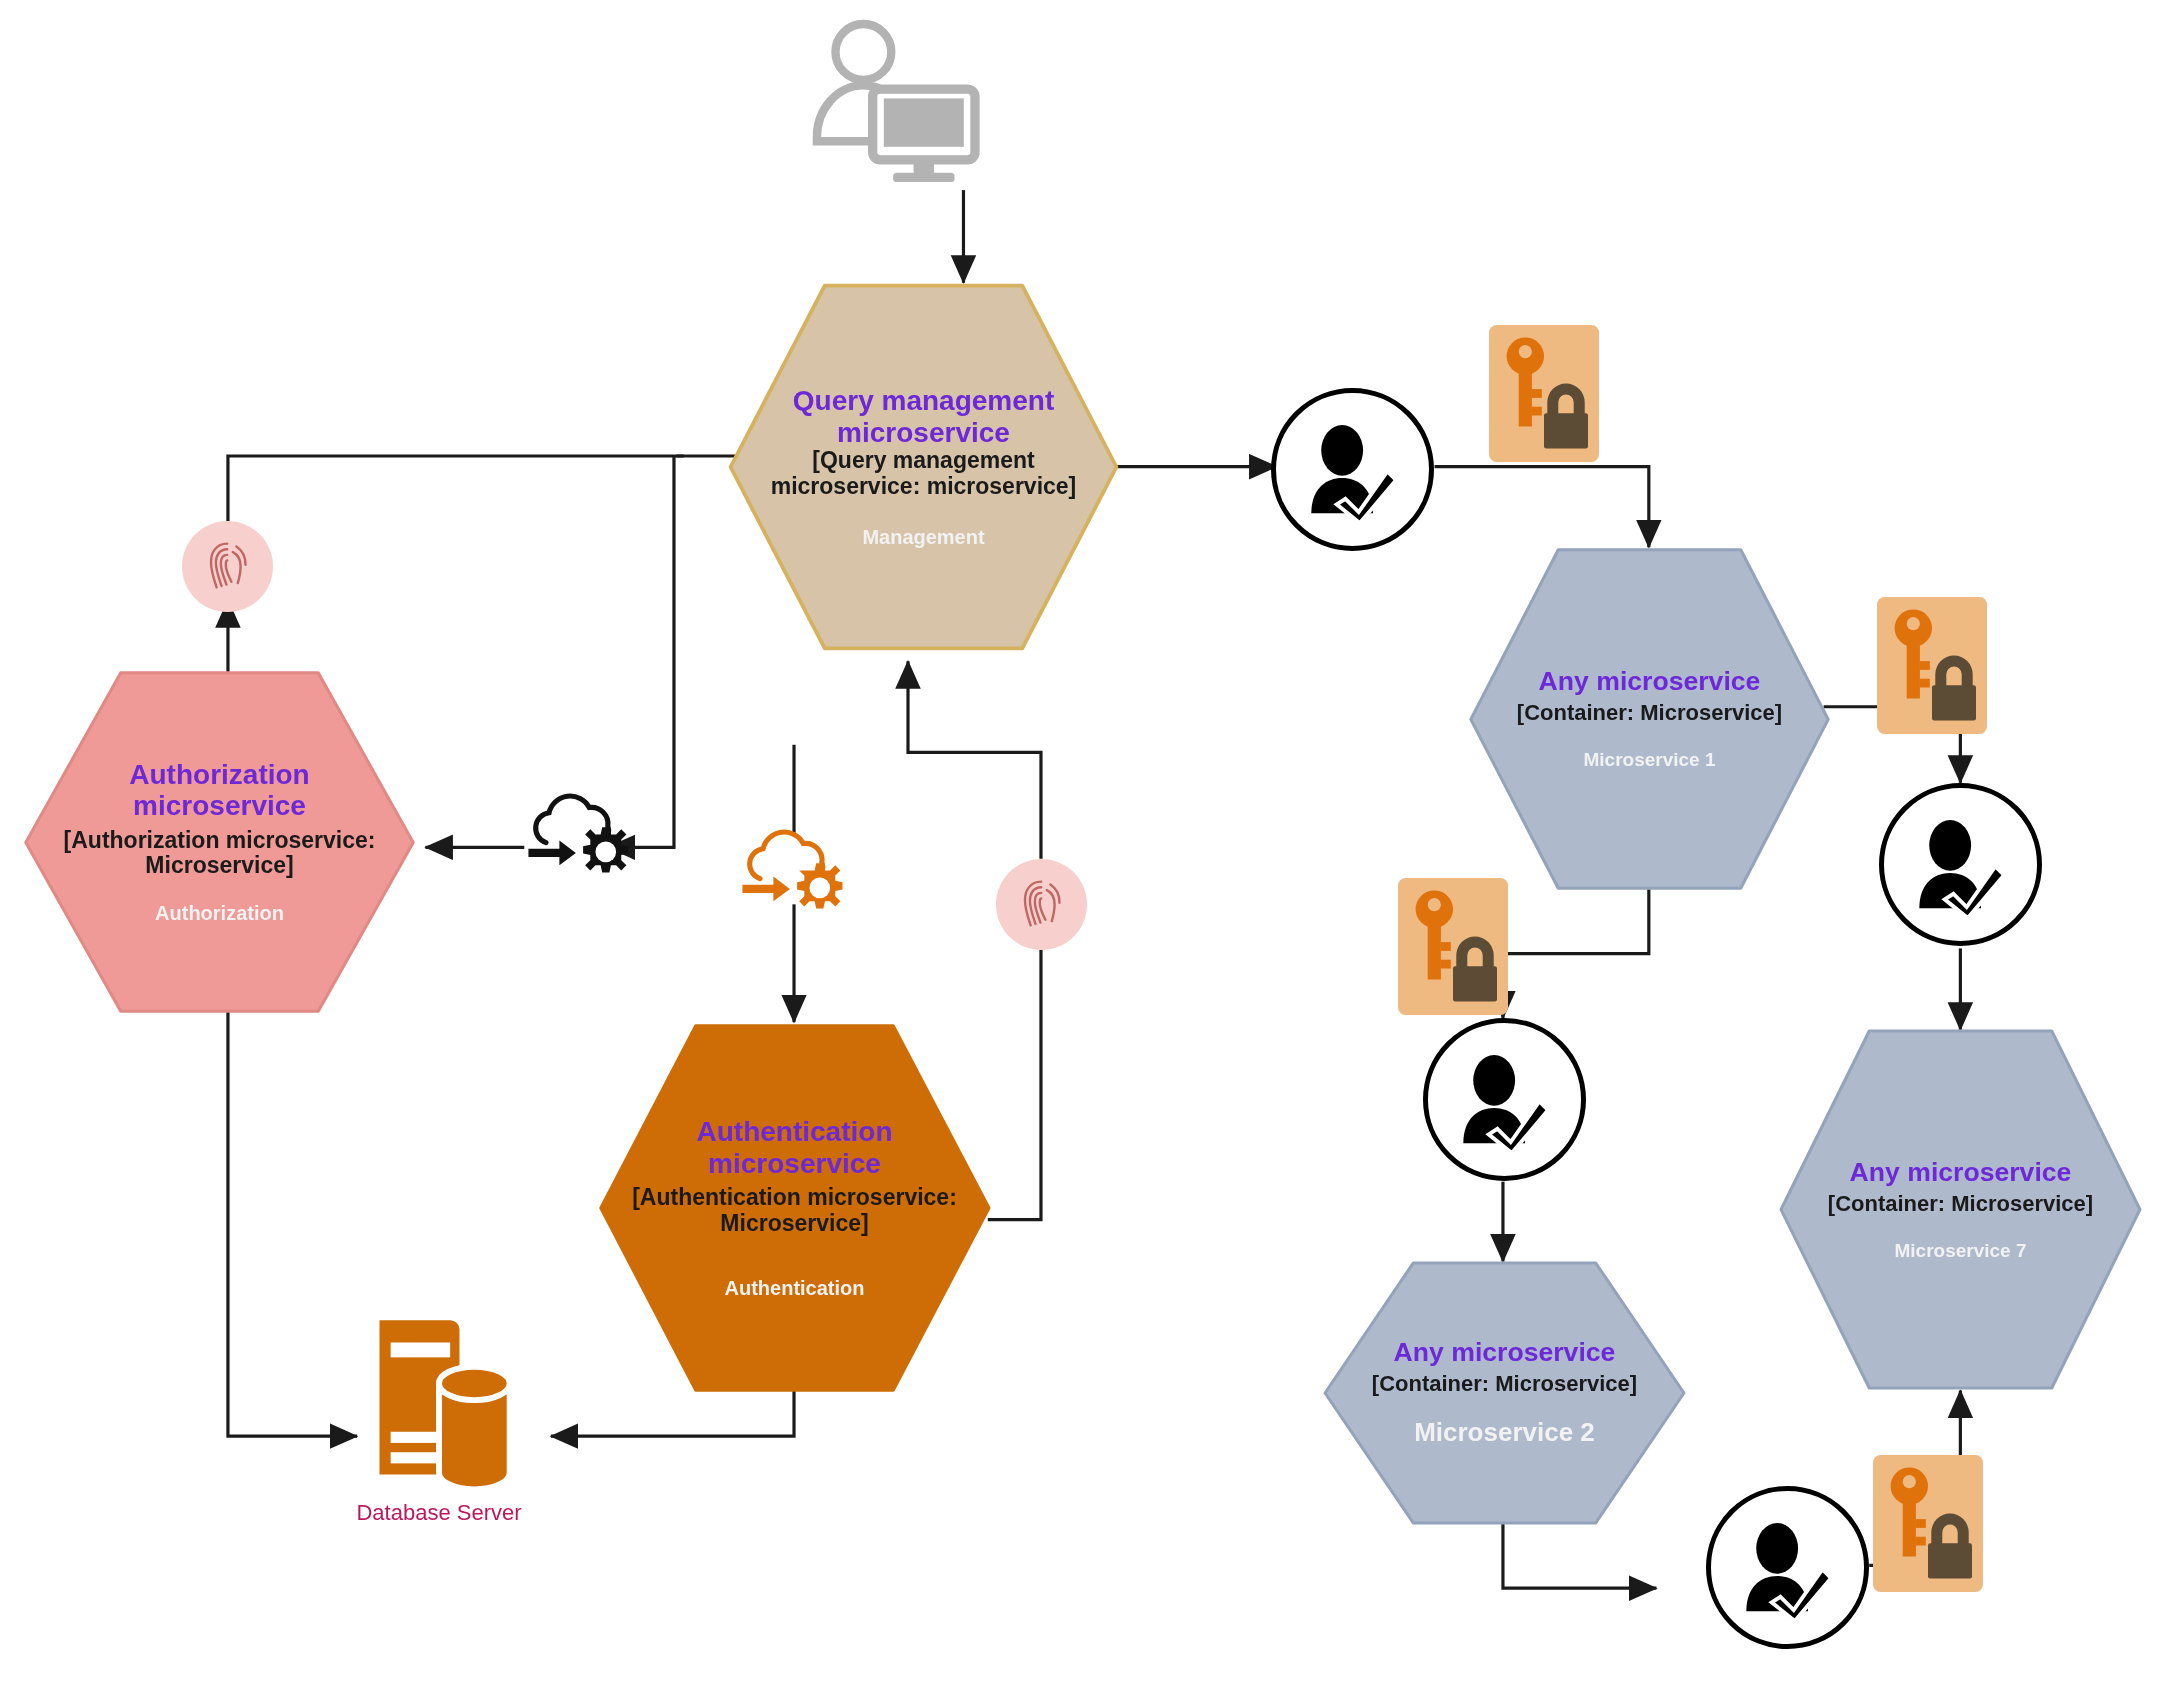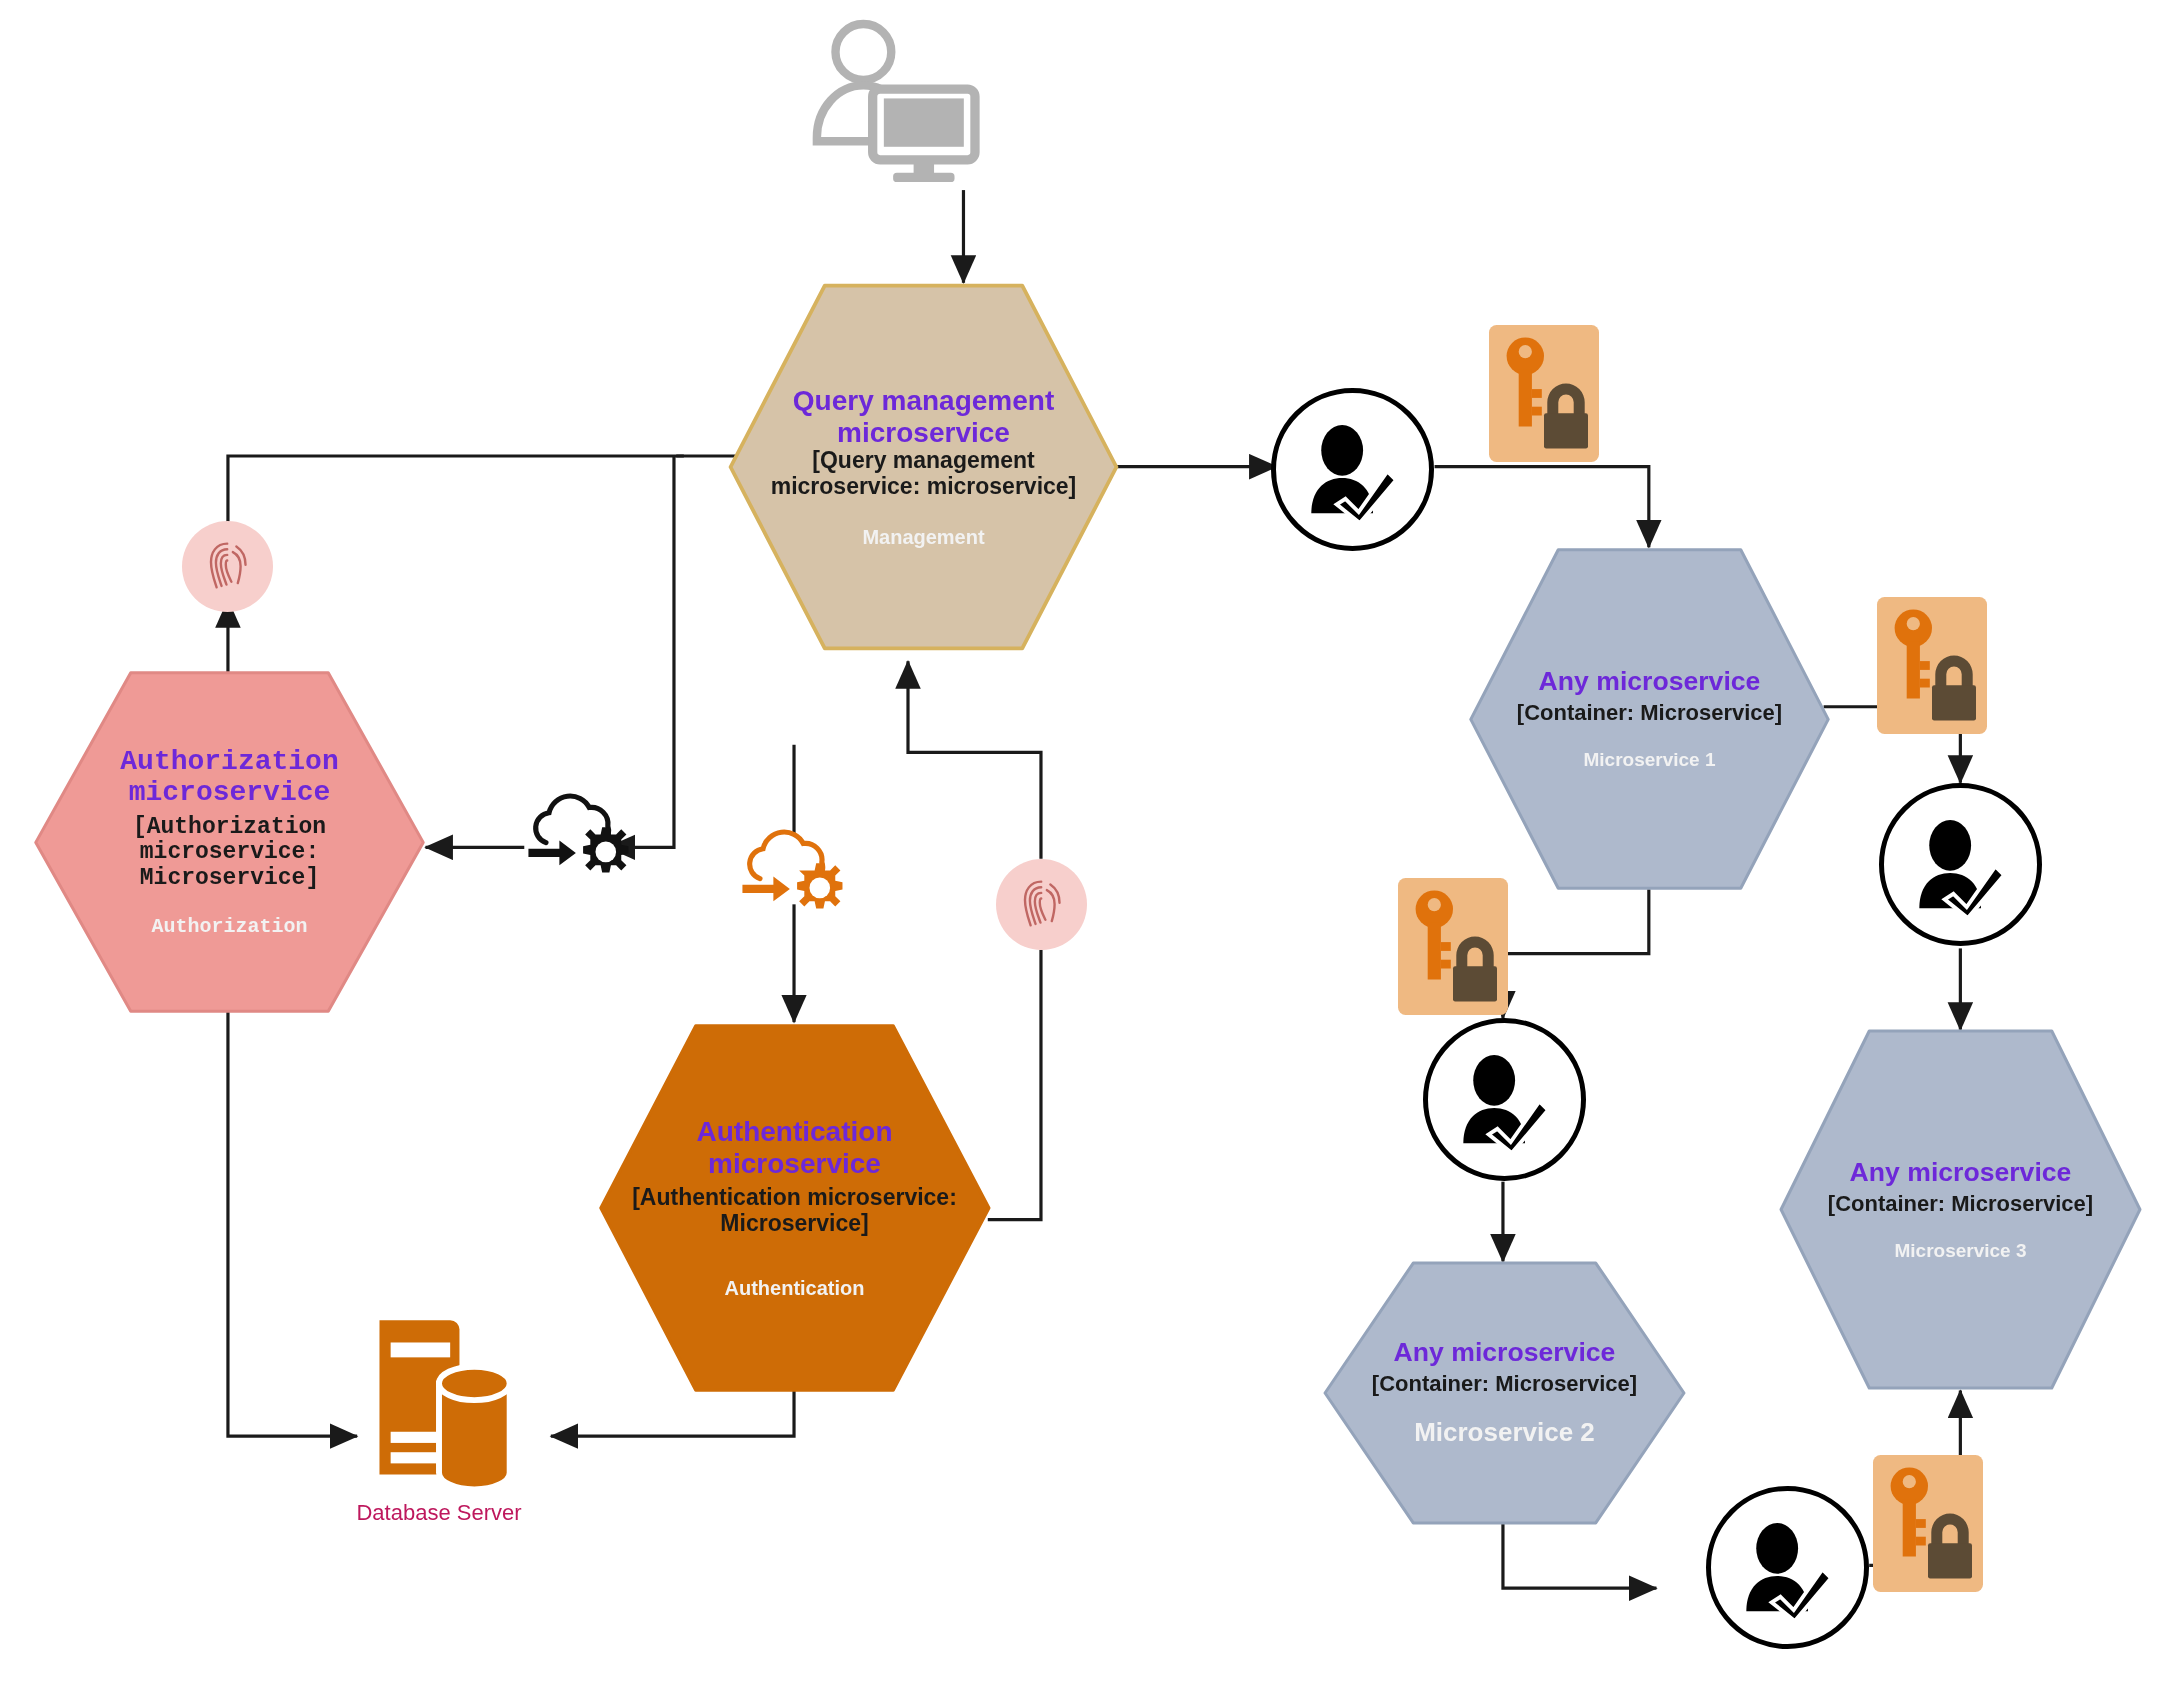--- a/index.html
+++ b/index.html
@@ -109,21 +109,21 @@
     <svg class="hexshape" viewBox="0 0 520 490" preserveAspectRatio="none">
       <polygon points="130,6 390,6 514,245 390,484 130,484 6,245" fill="#D6C3A8" stroke="#D6B25E" stroke-width="5" stroke-linejoin="round"></polygon>
     </svg>
     <div class="hextext">
       <div class="title" style="font-size:28px;">Query management microservice</div>
       <div class="subtitle" style="font-size:23px;margin-top:0;">[Query management microservice: microservice]</div>
       <div class="tech" style="font-size:20px;margin-top:26px;">Management</div>
     </div>
   </div>
 
-  <div class="hex" style="left:32px;top:669px;width:395px;height:346px;font-family:Liberation Mono, monospace;">
+  <div class="hex" style="left:22px;top:669px;width:395px;height:346px;">
     <svg class="hexshape" viewBox="0 0 520 455" preserveAspectRatio="none">
       <polygon points="130,5 390,5 515,228 390,450 130,450 5,228" fill="#EF9A96" stroke="#E08985" stroke-width="4" stroke-linejoin="round"></polygon>
     </svg>
     <div class="hextext">
       <div class="title" style="font-size:28px;">Authorization microservice</div>
       <div class="subtitle" style="font-size:23px;margin-top:6px;">[Authorization microservice: Microservice]</div>
       <div class="tech" style="font-size:20px;margin-top:23px;">Authorization</div>
     </div>
   </div>
 
@@ -160,21 +160,21 @@
     </div>
   </div>
 
   <div class="hex" style="left:1778px;top:1028px;width:365px;height:363px;">
     <svg class="hexshape" viewBox="0 0 480 478" preserveAspectRatio="none">
       <polygon points="120,4 360,4 476,239 360,474 120,474 4,239" fill="#AEB9CC" stroke="#94A3BA" stroke-width="4" stroke-linejoin="round"></polygon>
     </svg>
     <div class="hextext">
       <div class="title" style="font-size:26.6px;">Any microservice</div>
       <div class="subtitle" style="font-size:22px;margin-top:4.6px;">[Container: Microservice]</div>
-      <div class="tech" style="font-size:19px;margin-top:23px;">Microservice 3</div>
+      <div class="tech" style="font-size:19px;margin-top:23px;">Microservice 7</div>
     </div>
   </div>
 
   <div class="dbnode" style="left:346px;top:1307px;">
     <svg width="186" height="190" viewBox="0 0 100 100">
       <path d="M18,6 h38 a5,5 0 0 1 5,5 v78 h-43 z" fill="#CE6C06"></path>
       <rect x="24" y="18" width="32" height="8" fill="#fff"></rect>
       <rect x="24" y="66" width="28" height="6" fill="#fff"></rect>
       <rect x="24" y="77" width="28" height="6" fill="#fff"></rect>
       <g>

